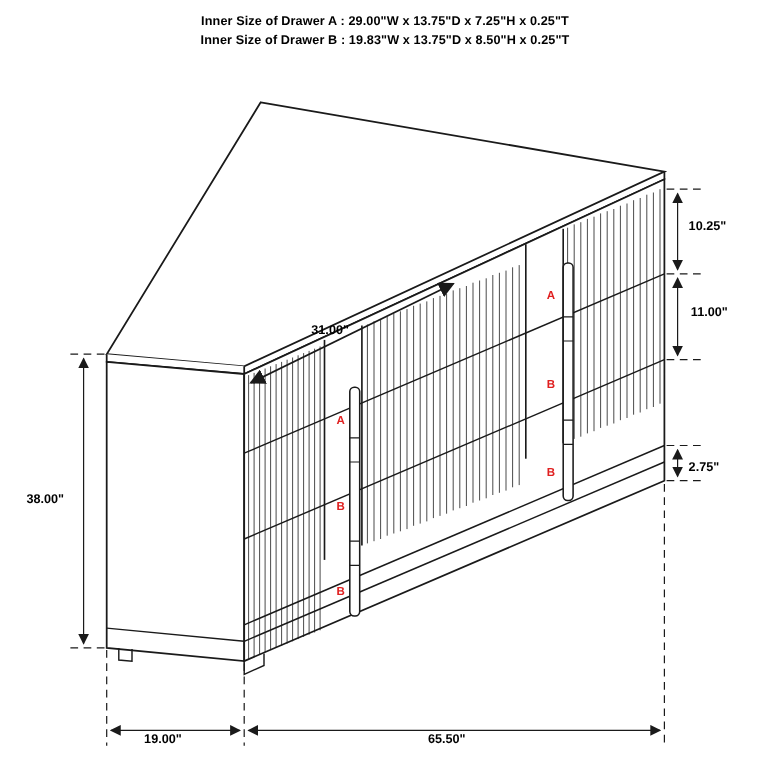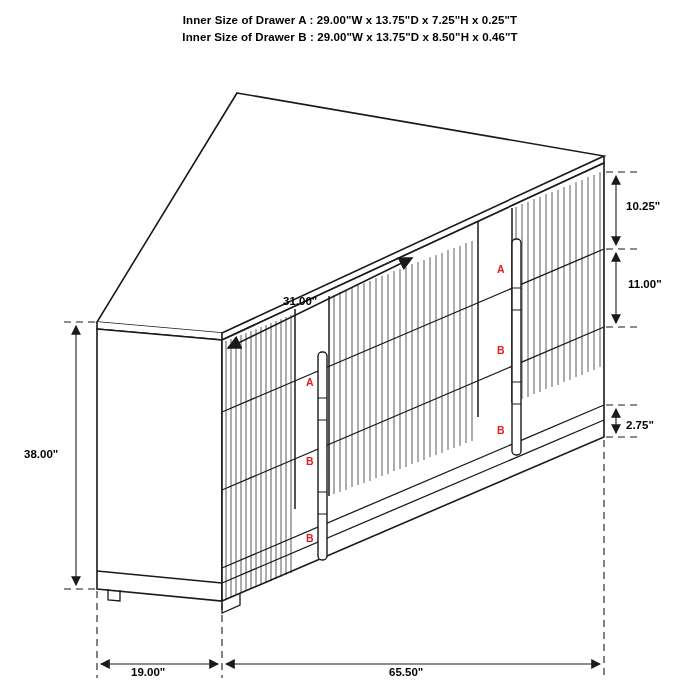--- a/index.html
+++ b/index.html
@@ -53,21 +53,21 @@
     color: #e02020;
     white-space: nowrap;
   }
 </style>
 </head>
 <body>
 
 <div id="stage">
 
   <div class="hdr" id="hdr1">Inner Size of Drawer A : 29.00"W x 13.75"D x 7.25"H x 0.25"T</div>
-  <div class="hdr" id="hdr2">Inner Size of Drawer B : 29.00"W x 13.75"D x 8.50"H x 0.46"T</div>
+  <div class="hdr" id="hdr2">Inner Size of Drawer B : 19.83"W x 13.75"D x 8.50"H x 0.25"T</div>
 
   <svg id="dwg" viewBox="0 0 700 700">
     <g fill="none" stroke="#1a1a1a" stroke-width="1.6" stroke-linejoin="miter" stroke-linecap="butt">
 
       <polygon points="237,93 604,156 604,172 222,333 97,322 97,307" fill="#ffffff" stroke="none"></polygon>
       <path d="M237,93 L604,156 L222,333 L97,322 Z" fill="#ffffff" stroke="#1a1a1a" stroke-width="1.6"></path>
 
       <path d="M97,322 L97,329 L222,340 L222,333" stroke="#1a1a1a" stroke-width="1.6" fill="#ffffff"></path>
       <path d="M604,156 L604,163 L222,340" stroke="#1a1a1a" stroke-width="1.6" fill="none"></path>
 

